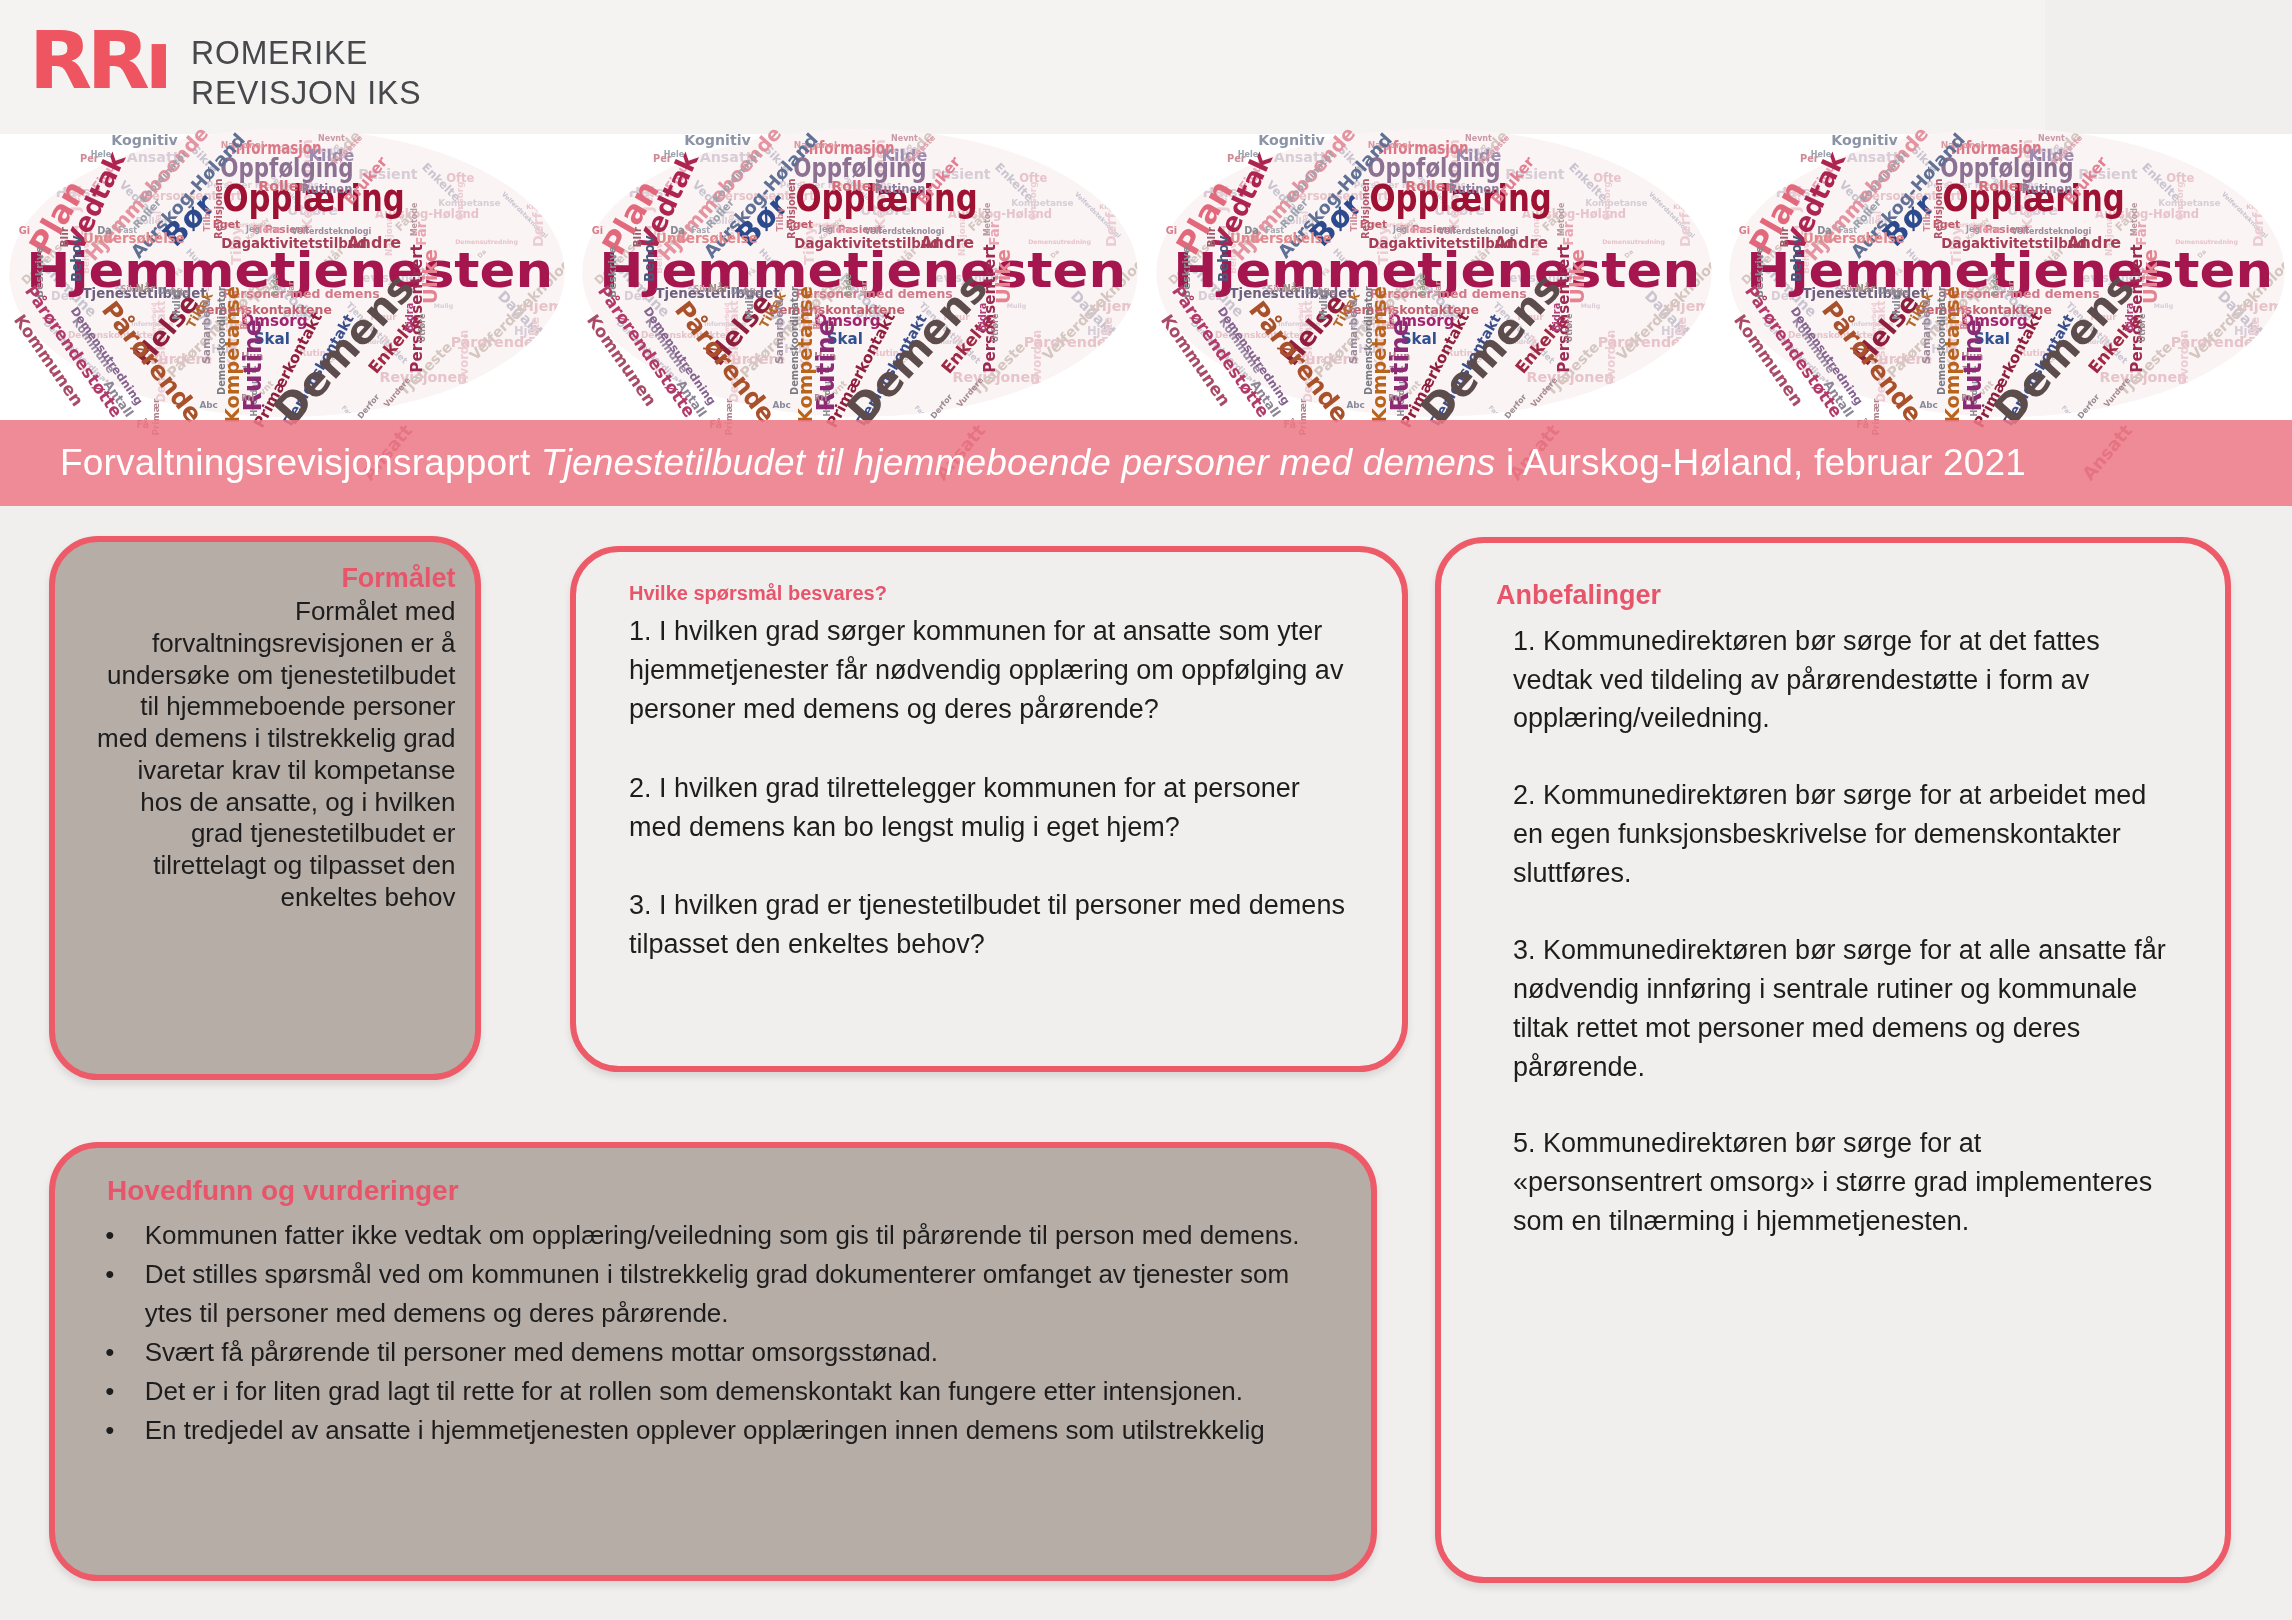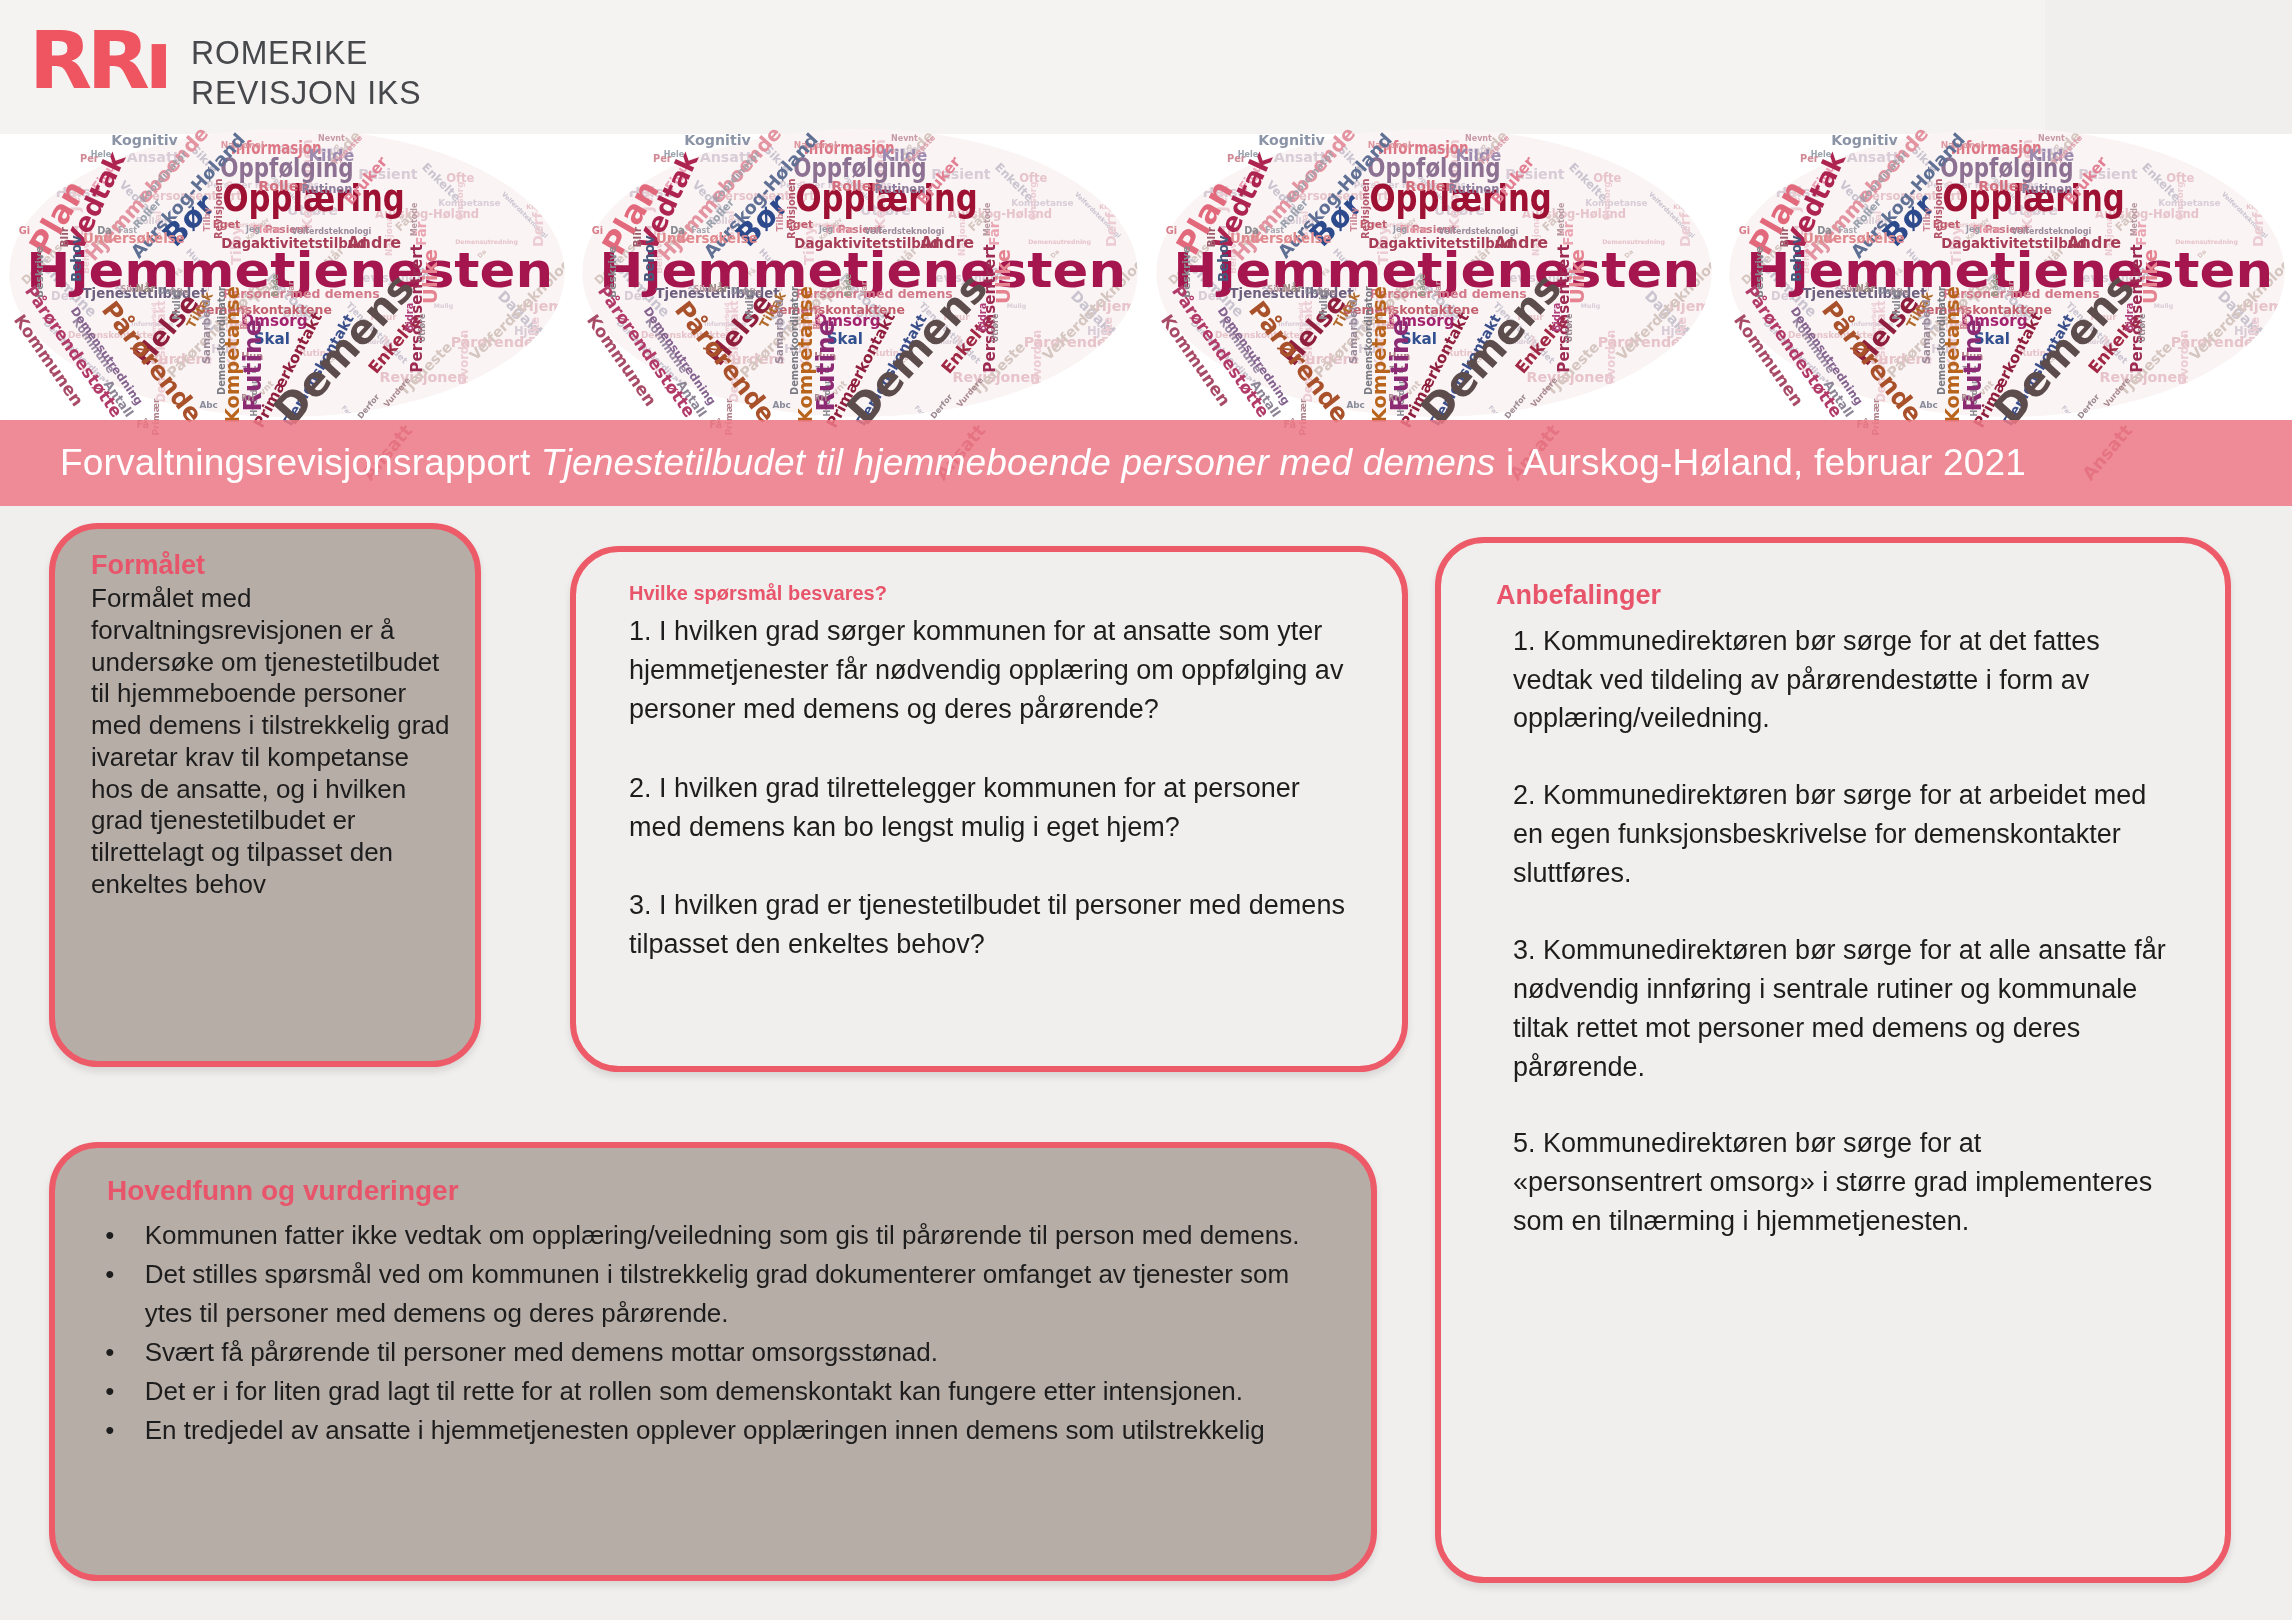--- a/index.html
+++ b/index.html
@@ -34,21 +34,21 @@
   .banner-text em{font-style:italic;}
 
   
   .content{position:absolute;left:0;top:506px;width:2293px;height:1115px;background:var(--page-bg);z-index:3;}
   .box{position:absolute;border:6.2px solid var(--border);border-radius:49px;
     box-shadow:0 4.5px 7.1px rgba(0,0,0,0.10);color:var(--text);}
   .box h2{margin:0 0 5.3px 0;color:var(--accent);font-weight:700;}
   .box.tan{background:var(--taupe);}
   .box.light{background:var(--page-bg);}
 
-  .box-formaal{left:49px;top:17px;width:432px;height:544px;padding:21.4px 19.6px 0 36px;}
+  .box-formaal{left:49px;top:30px;width:432px;height:544px;padding:21.4px 19.6px 0 36px;text-align:right;}
   .box-formaal h2{font-size:27px;margin-bottom:1.8px;}
   .box-formaal .body{font-size:26px;line-height:1.22;}
 
   .box-questions{left:570px;top:40px;width:838px;height:526px;padding:30px 52px 0 53px;}
   .box-questions h2{font-size:20px;margin-bottom:7.1px;}
   .box-questions p{margin:0 0 39px 0;font-size:27px;line-height:1.45;}
 
   .box-recs{left:1435px;top:31px;width:796px;height:1046px;padding:37px 56px 0 55px;}
   .box-recs h2{font-size:27px;margin-bottom:10.7px;}
   .box-recs p{margin:0 0 38px 17px;font-size:27px;line-height:1.44;}

